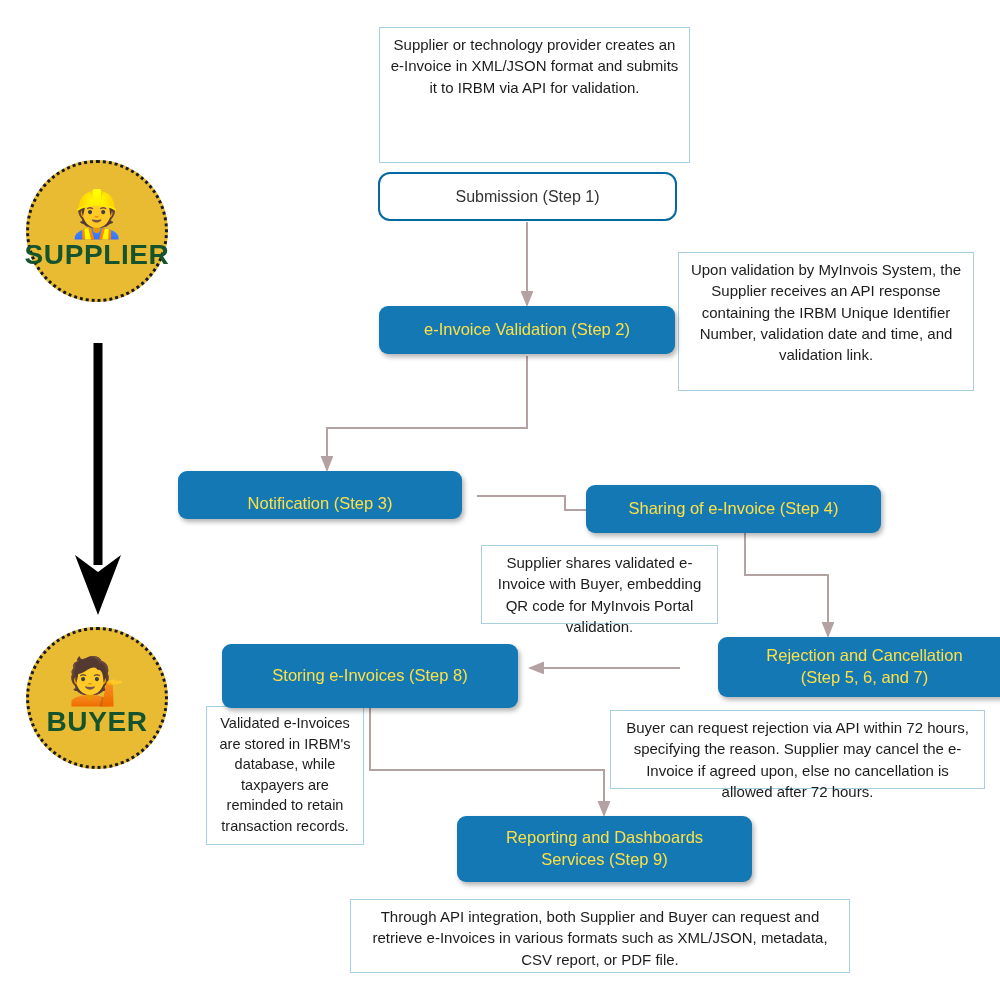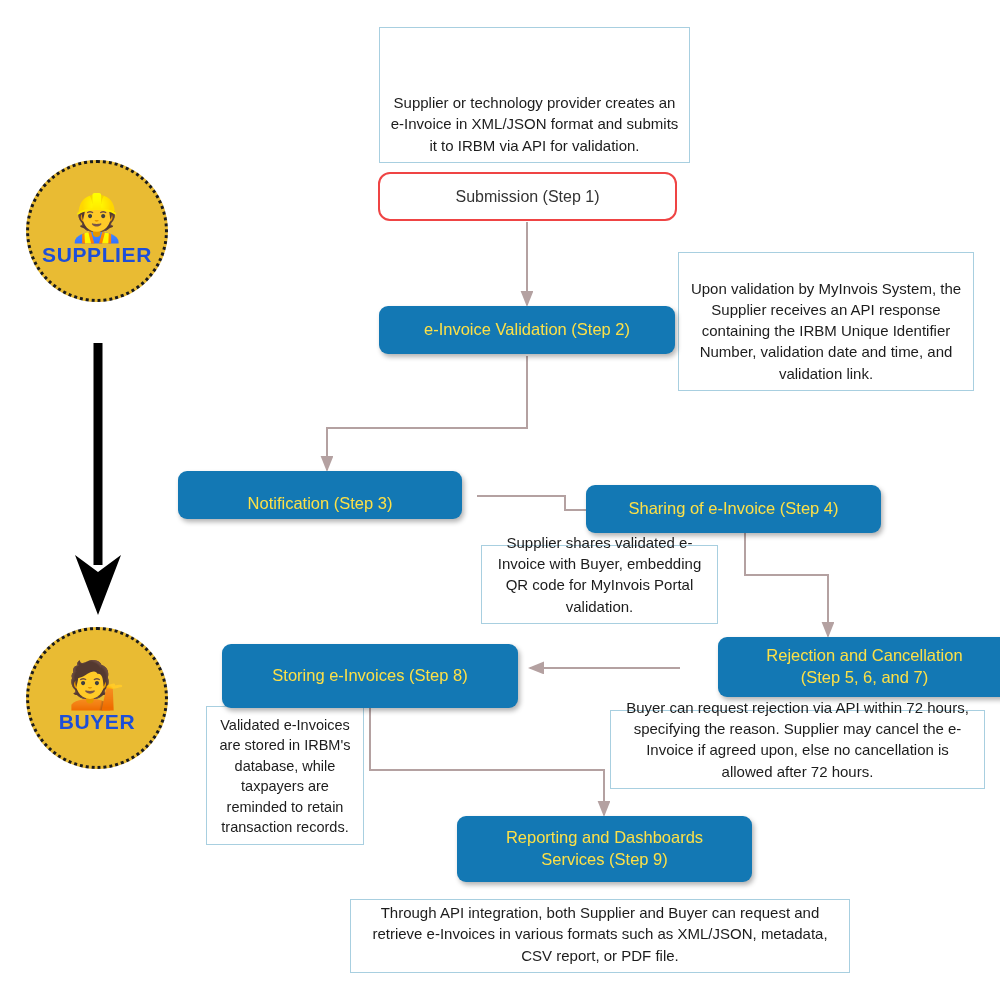--- a/index.html
+++ b/index.html
@@ -15,45 +15,45 @@
   .actor{
     position:absolute;border-radius:50%;
     background:#E9BB33;
     border:3px dotted #1a1a1a;
     display:flex;flex-direction:column;
     align-items:center;justify-content:center;
     box-sizing:border-box;
   }
   .actor .glyph{font-size:46px;line-height:1;margin-bottom:2px;}
   .actor .caption{
-    font-size:21px;font-weight:bold;color:#1d4ed8;letter-spacing:.6px;
+    font-size:28px;font-weight:bold;color:#14532d;letter-spacing:.6px;
   }
 
   
   .node{
     position:absolute;box-sizing:border-box;
     background:#1378B4;border-radius:9px;
     color:#fde047;font-size:16.5px;
     display:flex;align-items:center;justify-content:center;
     text-align:center;line-height:1.32;
     box-shadow:2px 3px 5px rgba(0,0,0,.30);
     padding:4px 10px;
   }
   
   .node.plain{
-    background:#ffffff;color:#333333;border:2px solid #ef4444;
+    background:#ffffff;color:#333333;border:2px solid #0369a1;
     border-radius:12px;box-shadow:none;font-size:16px;
   }
 
   
   .note{
     position:absolute;box-sizing:border-box;
     background:#ffffff;border:1px solid #a8cfe0;
     color:#1c1c1c;font-size:14.5px;line-height:1.42;
-    display:flex;align-items:flex-end;justify-content:center;
+    display:flex;align-items:flex-start;justify-content:center;
     text-align:center;padding:6px 9px;
   }
   .note.wide{font-size:15px;}
 </style>
 </head>
 <body>
 
 <div id="stage">
 
   <svg id="wires" viewBox="0 0 1000 1000" xmlns="http://www.w3.org/2000/svg">

